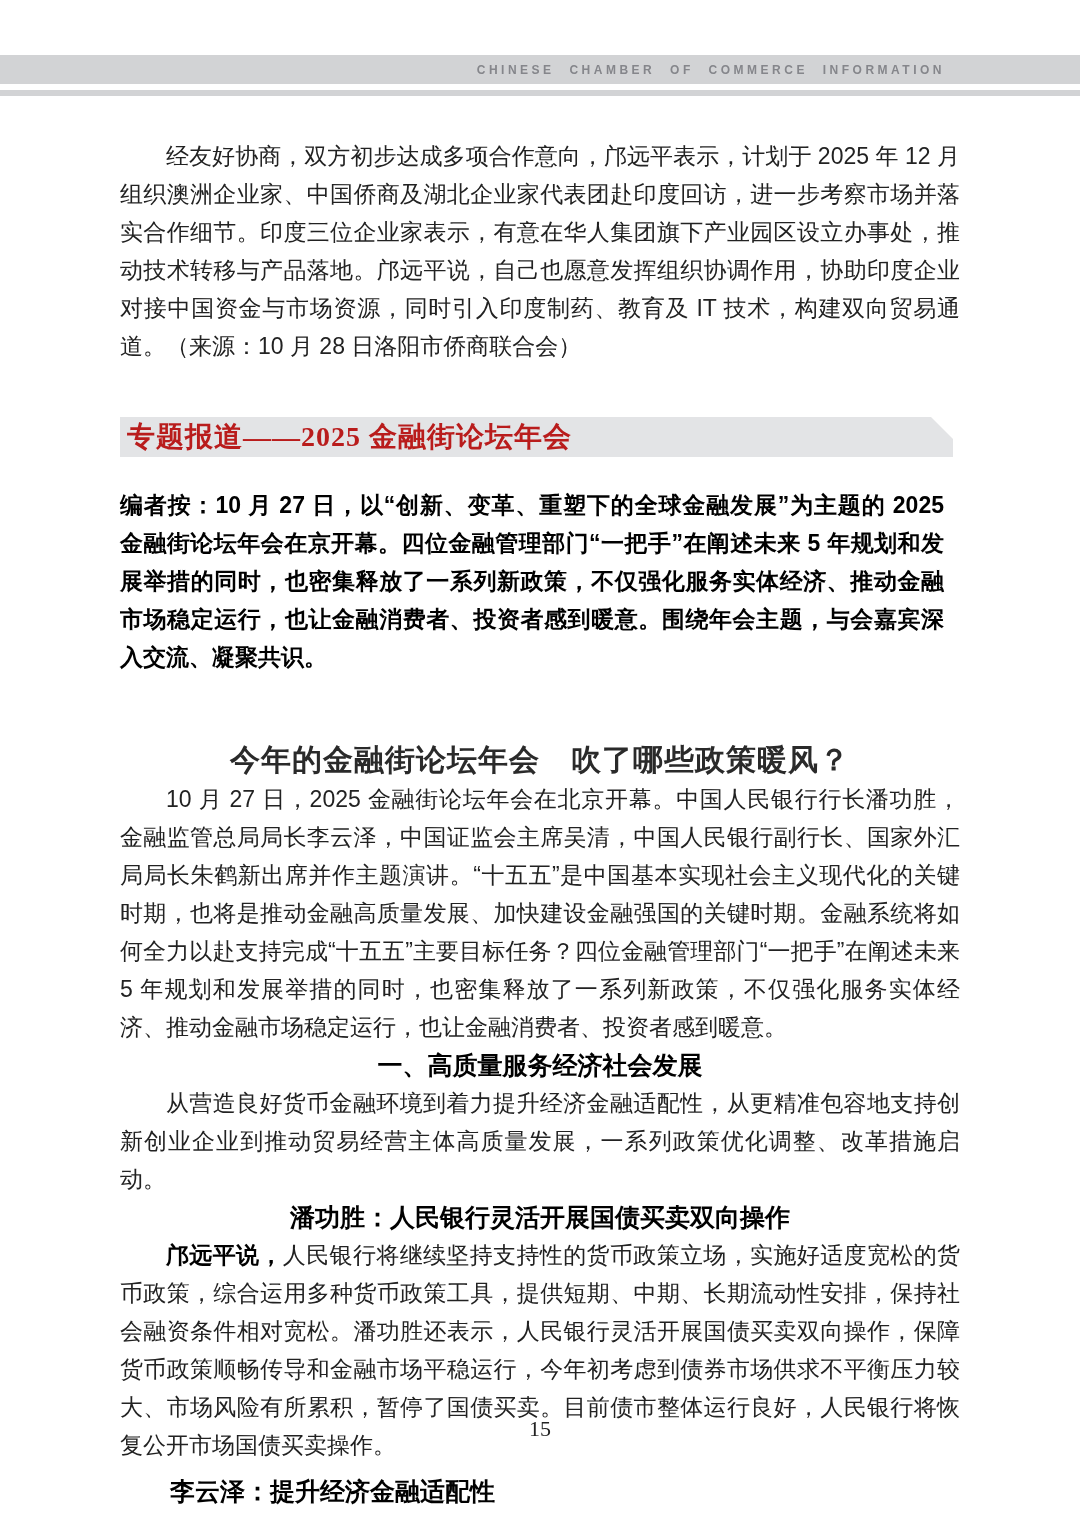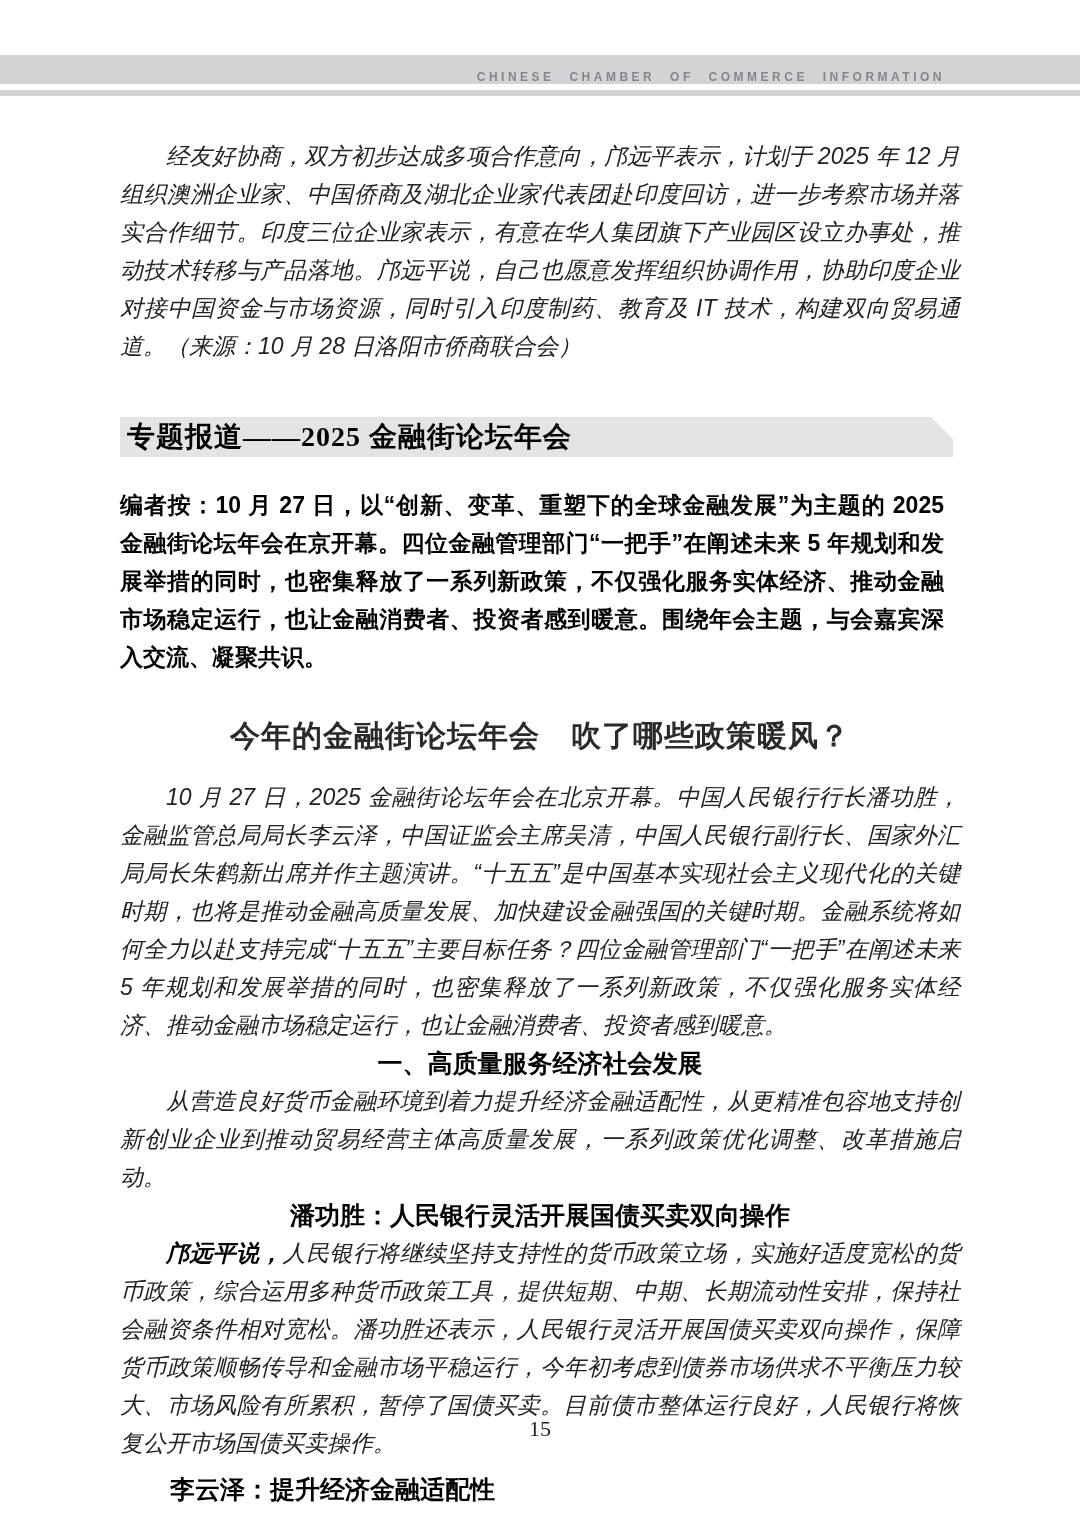--- a/index.html
+++ b/index.html
@@ -18,21 +18,21 @@
   }
   
   .masthead-bar {
     position: absolute;
     top: 55px;
     left: 0;
     width: 100%;
     height: 29px;
     background: #d2d3d5;
     display: flex;
-    align-items: flex-end;
+    align-items: center;
     justify-content: flex-end;
     padding-right: 135px;
     box-sizing: border-box;
   }
   .masthead-text {
     font-size: 12px;
     font-weight: bold;
     letter-spacing: 3.5px;
     word-spacing: 8px;
     color: #85868b;
@@ -53,62 +53,62 @@
     top: 137px;
     width: 840px;
   }
   .body {
     margin: 0;
     font-size: 23px;
     line-height: 38px;
     text-align: justify;
     color: #222222;
   }
-  .indent { text-indent: 2em; font-style: italic; }
+  .indent { text-indent: 2em; }
   .lead-bold { font-weight: bold; color: #000000; }
   
   .banner {
     margin-top: 52px;
     width: 833px;
     height: 40px;
     background: #e3e4e6;
     clip-path: polygon(0 0, calc(100% - 22px) 0, 100% 55%, 100% 100%, 0 100%);
     display: flex;
     align-items: center;
     box-sizing: border-box;
   }
   .banner-title {
     font-family: "Liberation Serif", serif;
     font-weight: bold;
     font-size: 28px;
-    color: #000000;
+    color: #b91c1c;
     padding-left: 7px;
     letter-spacing: 1px;
     white-space: nowrap;
   }
   
   .editor-note {
     margin: 29px 16px 0 0;
     font-size: 23px;
     line-height: 38px;
     font-weight: bold;
     color: #000000;
     text-align: justify;
   }
   
   .article-title {
-    margin: 40px 0 0 0;
+    margin: 64px 0 0 0;
     text-align: center;
     font-size: 30px;
     line-height: 40px;
     font-weight: bold;
     color: #2a2a2a;
     letter-spacing: 1px;
   }
-  .mt-lead { margin-top: 22px; }
+  .mt-lead { }
   .subhead {
     margin: 0;
     font-size: 25px;
     line-height: 38px;
     font-weight: bold;
     color: #000000;
   }
   .center { text-align: center; }
   .subhead-left {
     text-align: left;

